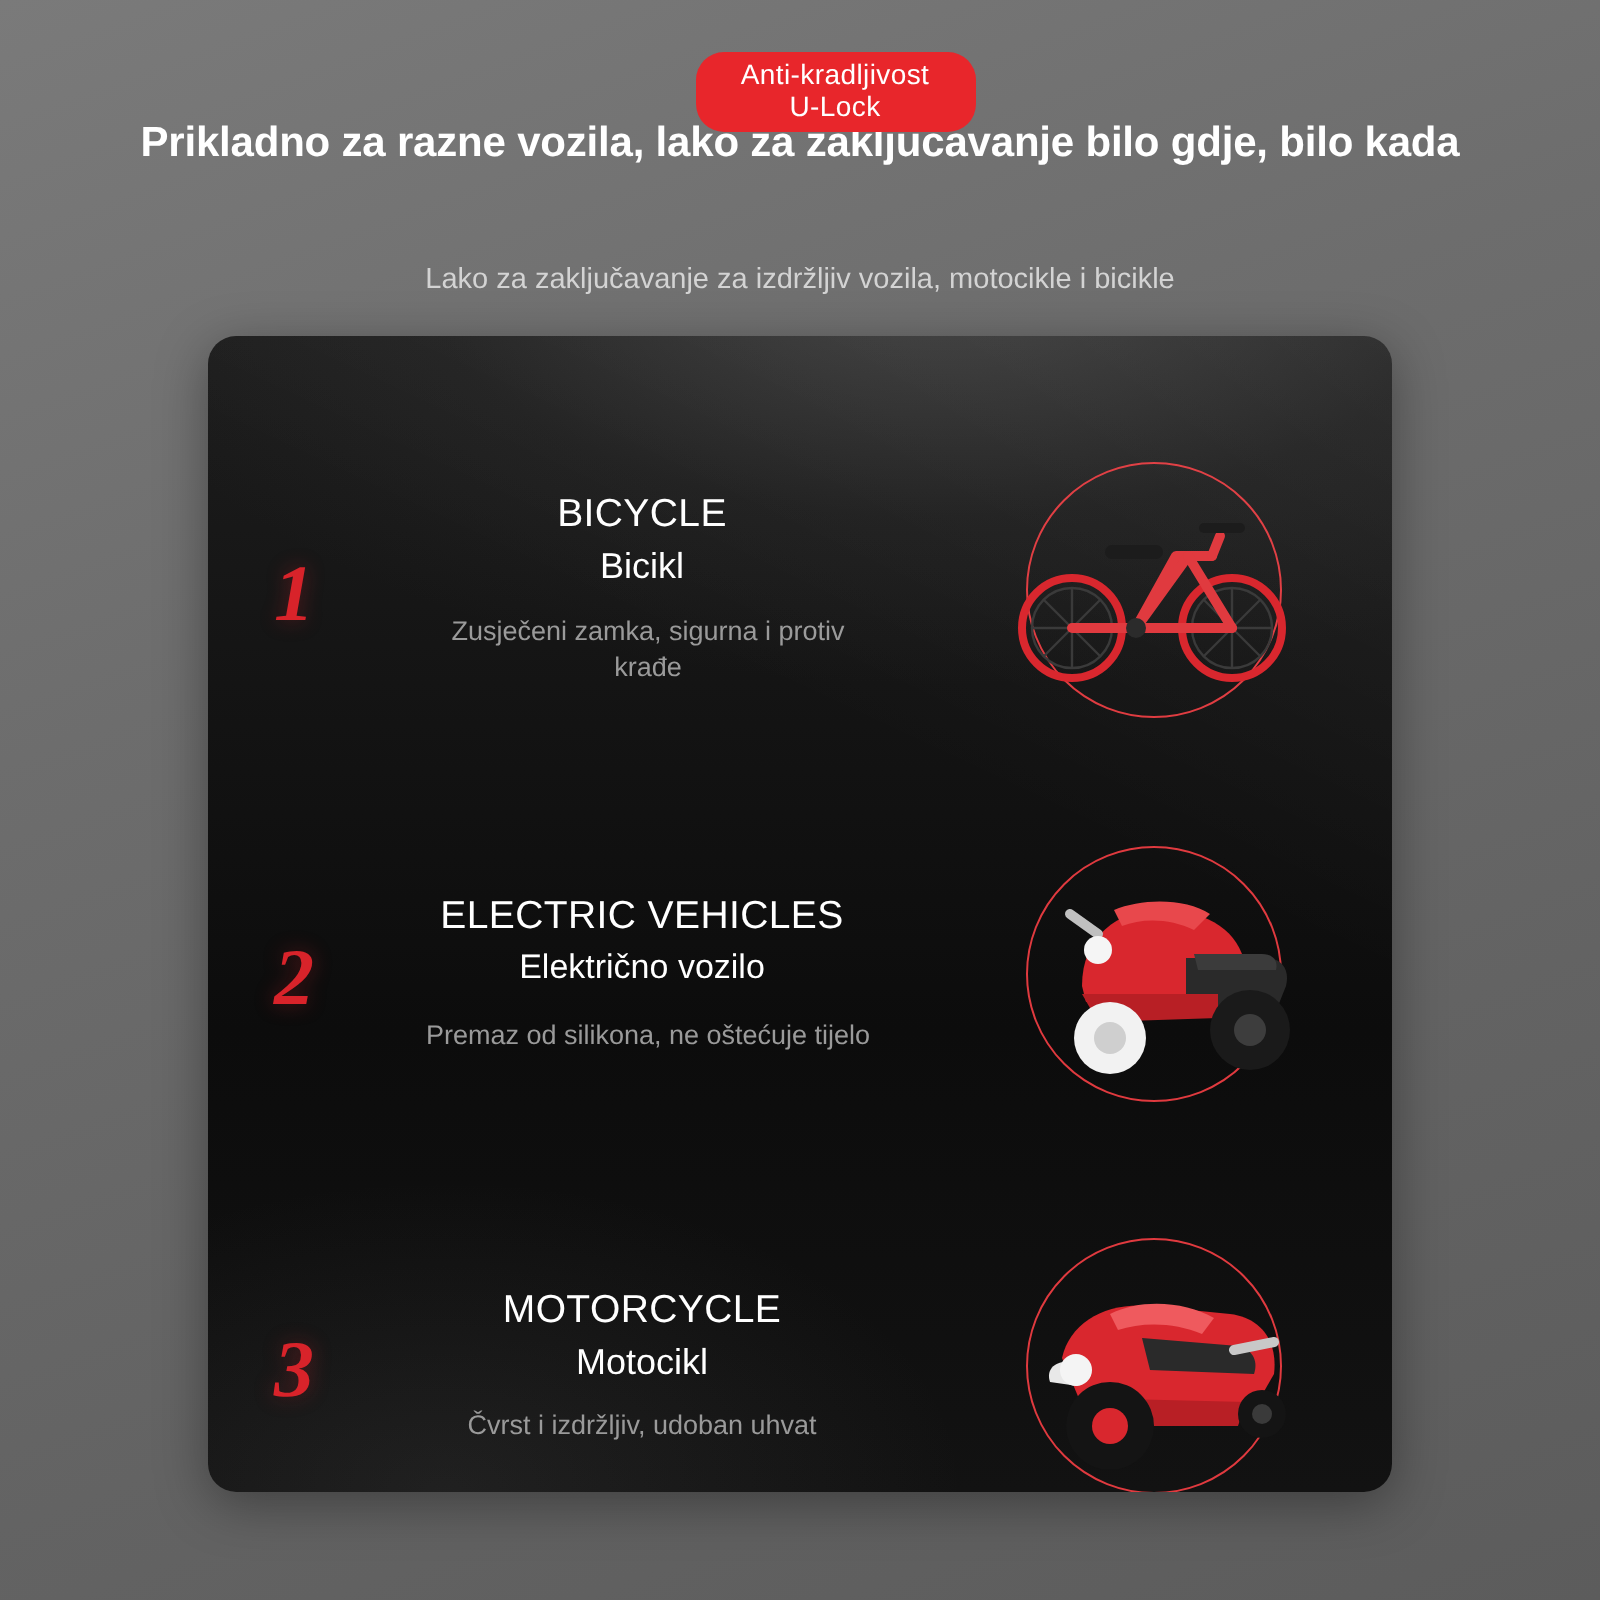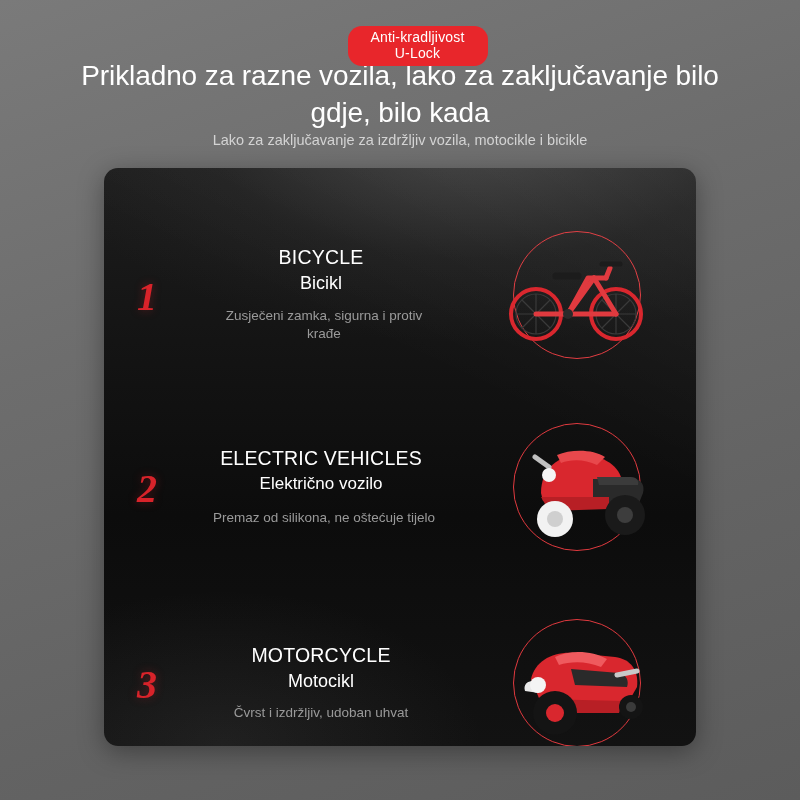--- a/index.html
+++ b/index.html
@@ -33,23 +33,23 @@
     letter-spacing: .2px;
     margin-left: 35px;
   }
   .badge span { display: block; }
   
   .headline {
     position: absolute;
     top: 58px; left: 50px; right: 50px;
     text-align: center;
     color: #ffffff;
-    font-size: 28px;
+    font-size: 21px;
     line-height: 1.32;
-    font-weight: 400;
+    font-weight: 700;
     letter-spacing: -0.1px;
     z-index: 4;
   }
   .subhead {
     position: absolute;
     top: 132px; left: 60px; right: 60px;
     text-align: center;
     color: #d3d3d3;
     font-size: 14.5px;
     font-weight: 400;

